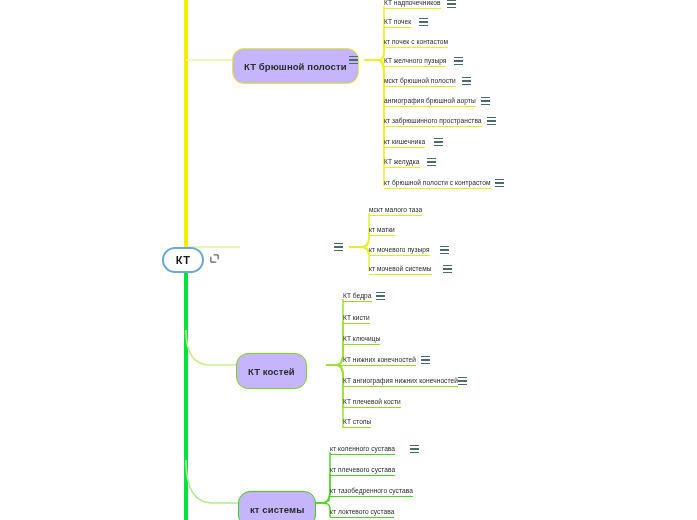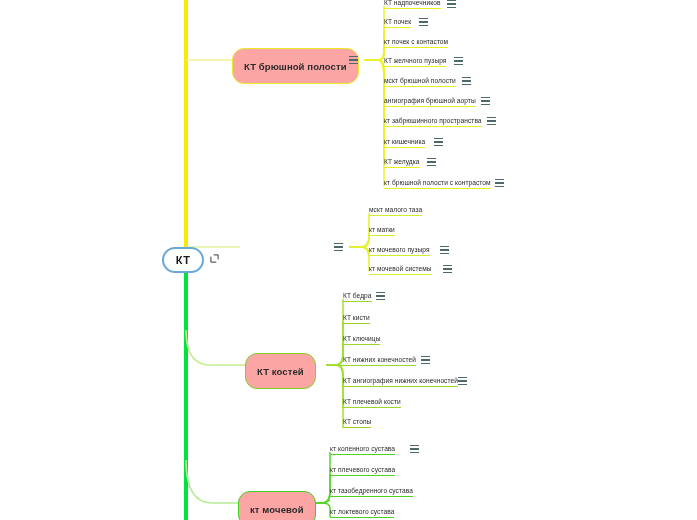--- a/index.html
+++ b/index.html
@@ -56,34 +56,34 @@
     left: 210px;
     top: 254px;
     width: 9px;
     height: 9px;
     color: #3a3a3a;
   }
   
   .branch-node {
     border: 1.6px solid;
     border-radius: 12px;
-    background: #fca5a5;
+    background: #c4b5fd;
     height: 23px;
     display: flex;
     align-items: center;
     justify-content: center;
     padding: 17px 11px;
     font-size: 9.5px;
     font-weight: bold;
     color: #2c2c2c;
     letter-spacing: 0.1px;
   }
   .branch-abdomen { left: 232px; top: 48px;  border-color: #e9ec2a; }
   .branch-pelvis  { left: 240px; top: 235px; border-color: #d6ea3a; }
-  .branch-bones   { left: 245px; top: 353px; border-color: #7ed321; }
+  .branch-bones   { left: 236px; top: 353px; border-color: #7ed321; }
   .branch-joints  { left: 238px; top: 491px; border-color: #3fd11e; }
 
   
   .leaf {
     font-size: 6.6px;
     color: #2a2a2a;
     letter-spacing: 0.05px;
     padding-bottom: 2px;
     border-bottom: 1.6px solid;
     line-height: 9px;
@@ -189,21 +189,21 @@
       <i></i>
       <i></i>
       <i></i>
     </div>
 
   <div class="node branch-node branch-bones">
     <span>КТ костей</span>
   </div>
 
   <div class="node branch-node branch-joints">
-    <span>кт мочевой</span>
+    <span>кт системы</span>
   </div>
 
   <div class="node leaf u-yellow" style="left:384px; top:-2px;">
       <span>КТ надпочечников</span>
     </div>
   <div class="hmenu" style="left:447px; top:0px;">
       <i></i>
       <i></i>
       <i></i>
     </div>

